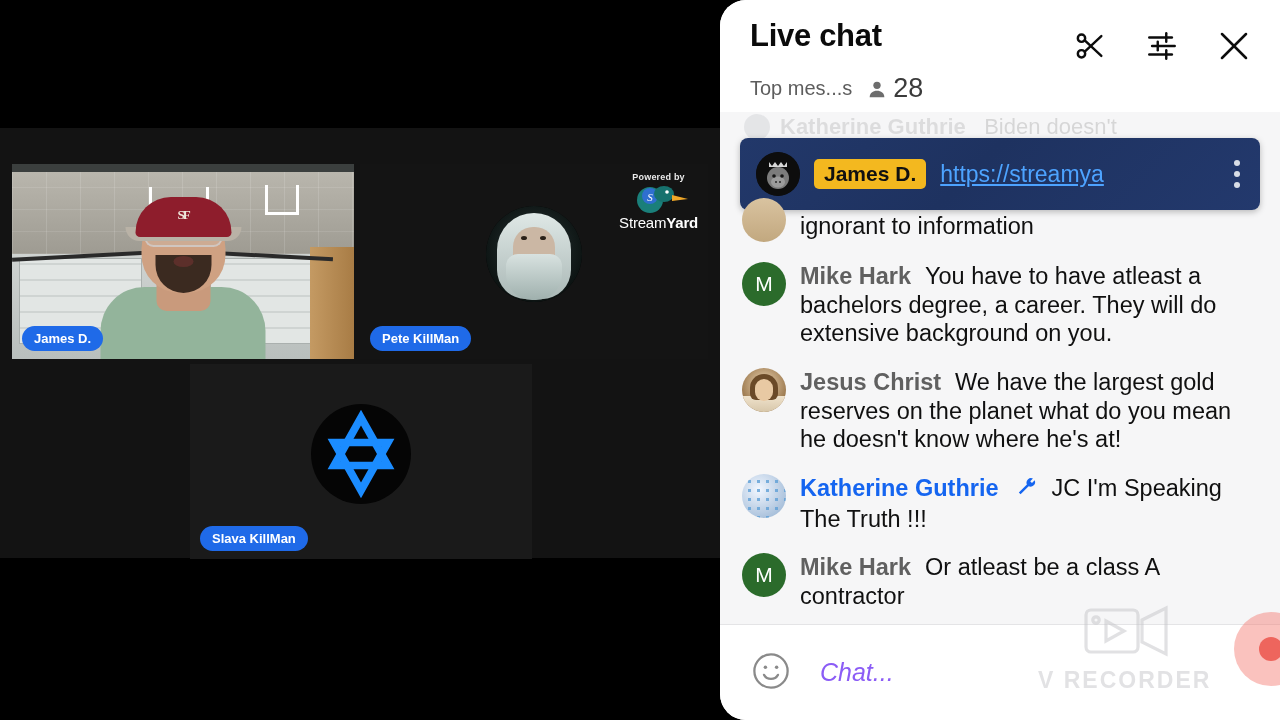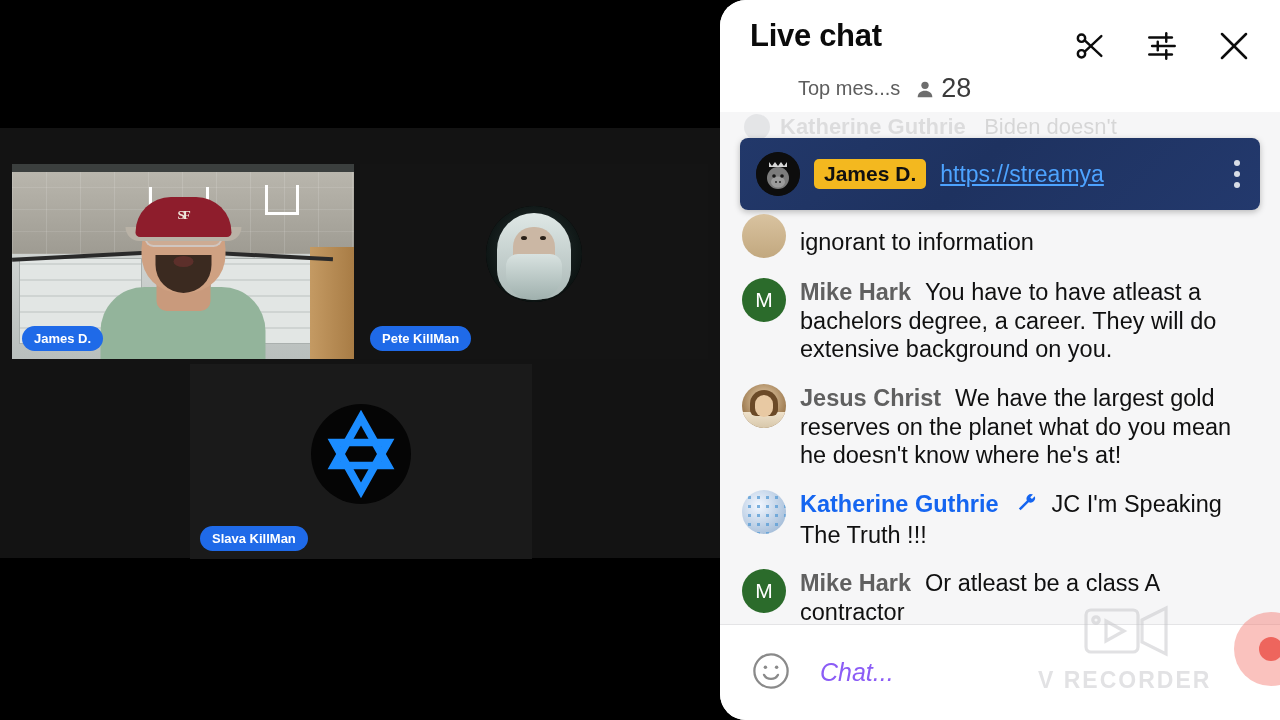--- a/index.html
+++ b/index.html
@@ -110,21 +110,21 @@
   .chat {
     position:absolute; right:0; top:0; width:560px; height:720px;
     background:#fff; border-radius:26px 0 0 26px; overflow:hidden;
     display:flex; flex-direction:column;
   }
   .chat-header { padding: 20px 26px 8px 30px; background:#fff; flex:0 0 auto; }
   .chat-header-row { display:flex; align-items:flex-start; justify-content:space-between; }
   .chat-title { font-size:31px; font-weight:bold; color:#0b0b0b; letter-spacing:-.3px; line-height:1.05; }
   .header-icons { display:flex; align-items:center; gap:32px; padding-top:6px; }
   .hicon { width:40px; height:40px; display:flex; align-items:center; justify-content:center; cursor:pointer; }
-  .chat-sub { display:flex; align-items:center; gap:14px; margin-top:7px;margin-left:48px; }
+  .chat-sub { display:flex; align-items:center; gap:14px; margin-top:7px; }
   .chat-sub-text { font-size:20px; color:#5d5d5d; }
   .viewer-wrap { display:flex; align-items:center; gap:5px; }
   .viewer-count { font-size:27px; color:#3b3b3b; }
 
   .msg-area { position:relative; flex:1 1 auto; background:#f6f6f7; overflow:hidden; }
 
   .faded-row {
     position:absolute; left:0; right:0; top:0; height:28px;
     display:flex; align-items:flex-end; gap:10px; padding:0 24px;
     opacity:.16; filter: blur(.3px);
@@ -231,20 +231,34 @@
           <div class="gandalf">
             <div class="g-hair"></div>
             <div class="g-face"></div>
             <div class="g-eye l"></div>
             <div class="g-eye r"></div>
             <div class="g-beard"></div>
           </div>
         </div>
         <div class="nameplate">Pete KillMan</div>
 
+        <div class="sy-badge">
+          <div class="sy-by">Powered by</div>
+          <div class="sy-duck">
+            <svg width="62" height="30" viewBox="0 0 62 30">
+              <ellipse cx="22" cy="16" rx="13" ry="13" fill="#1a7f7a"></ellipse>
+              <circle cx="22" cy="12" r="8" fill="#2f6fd0"></circle>
+              <text x="22" y="17" font-size="11" fill="#fff" text-anchor="middle" font-family="Liberation Serif, serif" font-style="italic">S</text>
+              <ellipse cx="36" cy="10" rx="10" ry="8" fill="#17726e"></ellipse>
+              <circle cx="39" cy="8" r="1.8" fill="#fff"></circle>
+              <path d="M44 11 L60 15 L44 17 Z" fill="#f0a828"></path>
+            </svg>
+          </div>
+          <div class="sy-name"><i>Stream</i><b>Yard</b></div>
+        </div>
       </div>
 
       <div class="tile tile-three">
         <div class="star-circle">
           <svg class="star-svg" width="96" height="96" viewBox="0 0 100 100">
             <polygon points="50,12 78,62 22,62" fill="none" stroke="#1b8cff" stroke-width="8"></polygon>
             <polygon points="50,88 22,38 78,38" fill="none" stroke="#1b8cff" stroke-width="8"></polygon>
           </svg>
         </div>
         <div class="nameplate">Slava KillMan</div>
@@ -327,21 +341,21 @@
         <div class="pin-link">https://streamya</div>
         <div class="pin-kebab">
           <span></span>
             <span></span>
             <span></span>
         </div>
       </div>
 
       <div class="msg-list">
 
-        <div class="msg" style="padding-top:16px;">
+        <div class="msg" style="padding-top:0;">
           <div class="msg-av av-partial" style="margin-top:-14px;"></div>
           <div class="msg-body">ignorant to information</div>
         </div>
 
         <div class="msg">
           <div class="msg-av" style="background:#2b6b2b;">
             <div class="av-letter">M</div>
           </div>
           <div class="msg-body">
             <span class="msg-name">Mike Hark</span><span>You have to have atleast a bachelors degree, a career. They will do extensive background on you.</span>

